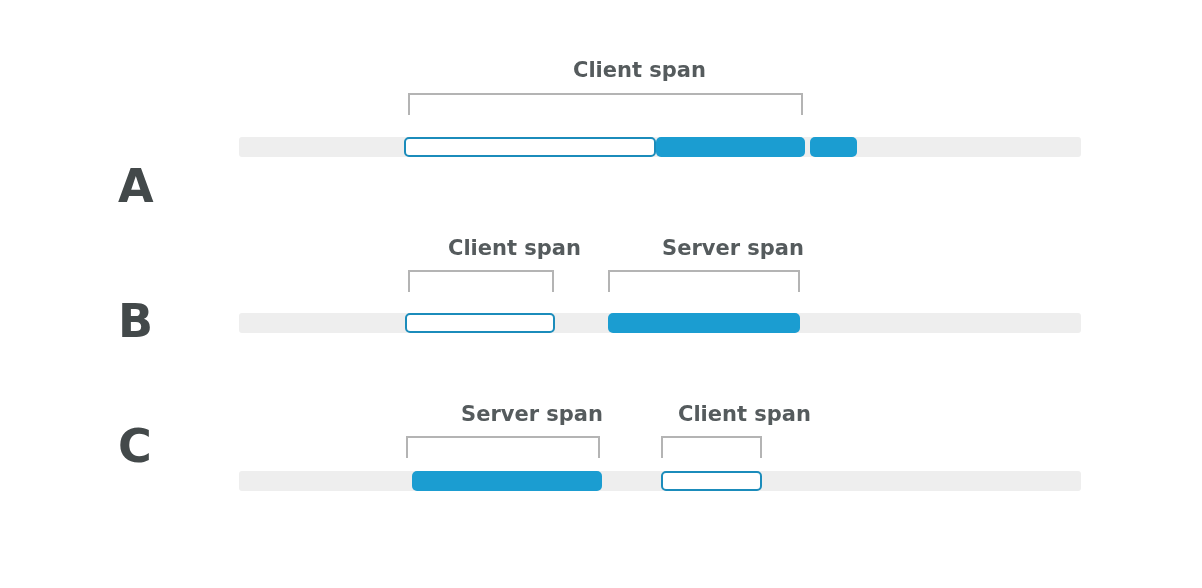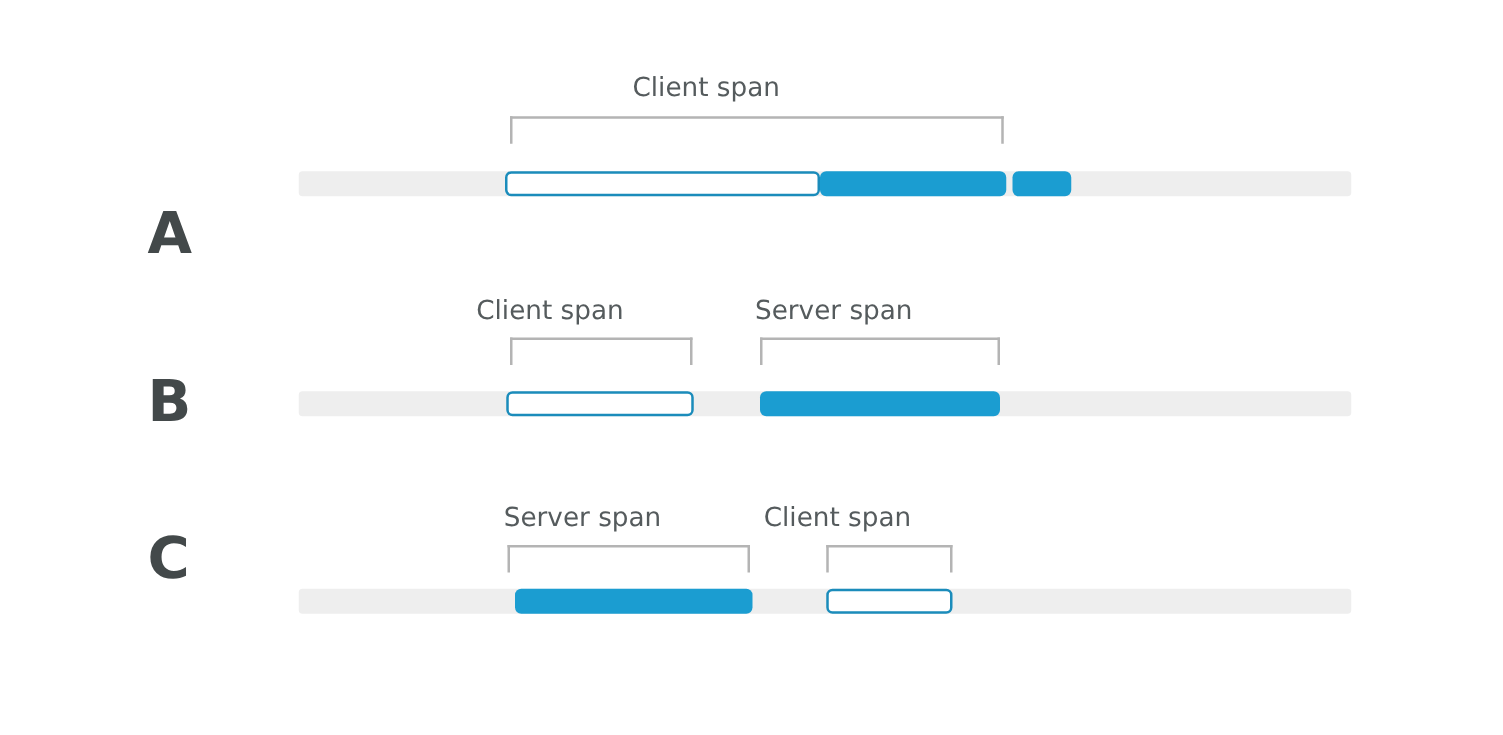--- a/index.html
+++ b/index.html
@@ -66,23 +66,23 @@
     border-top: 2px solid #b4b4b4;
     border-left: 2px solid #b4b4b4;
     border-right: 2px solid #b4b4b4;
   }
 
   
   .span-label {
     position: absolute;
     font-family: "DejaVu Sans", "Liberation Sans", sans-serif;
     font-size: 21px;
-    font-weight: normal;
+    font-weight: bold;
     color: #555b5d;
-    text-align: left;
+    text-align: right;
     white-space: nowrap;
     line-height: 1;
   }
 </style>
 </head>
 <body>
 
 <div class="diagram">
 
   <div>

